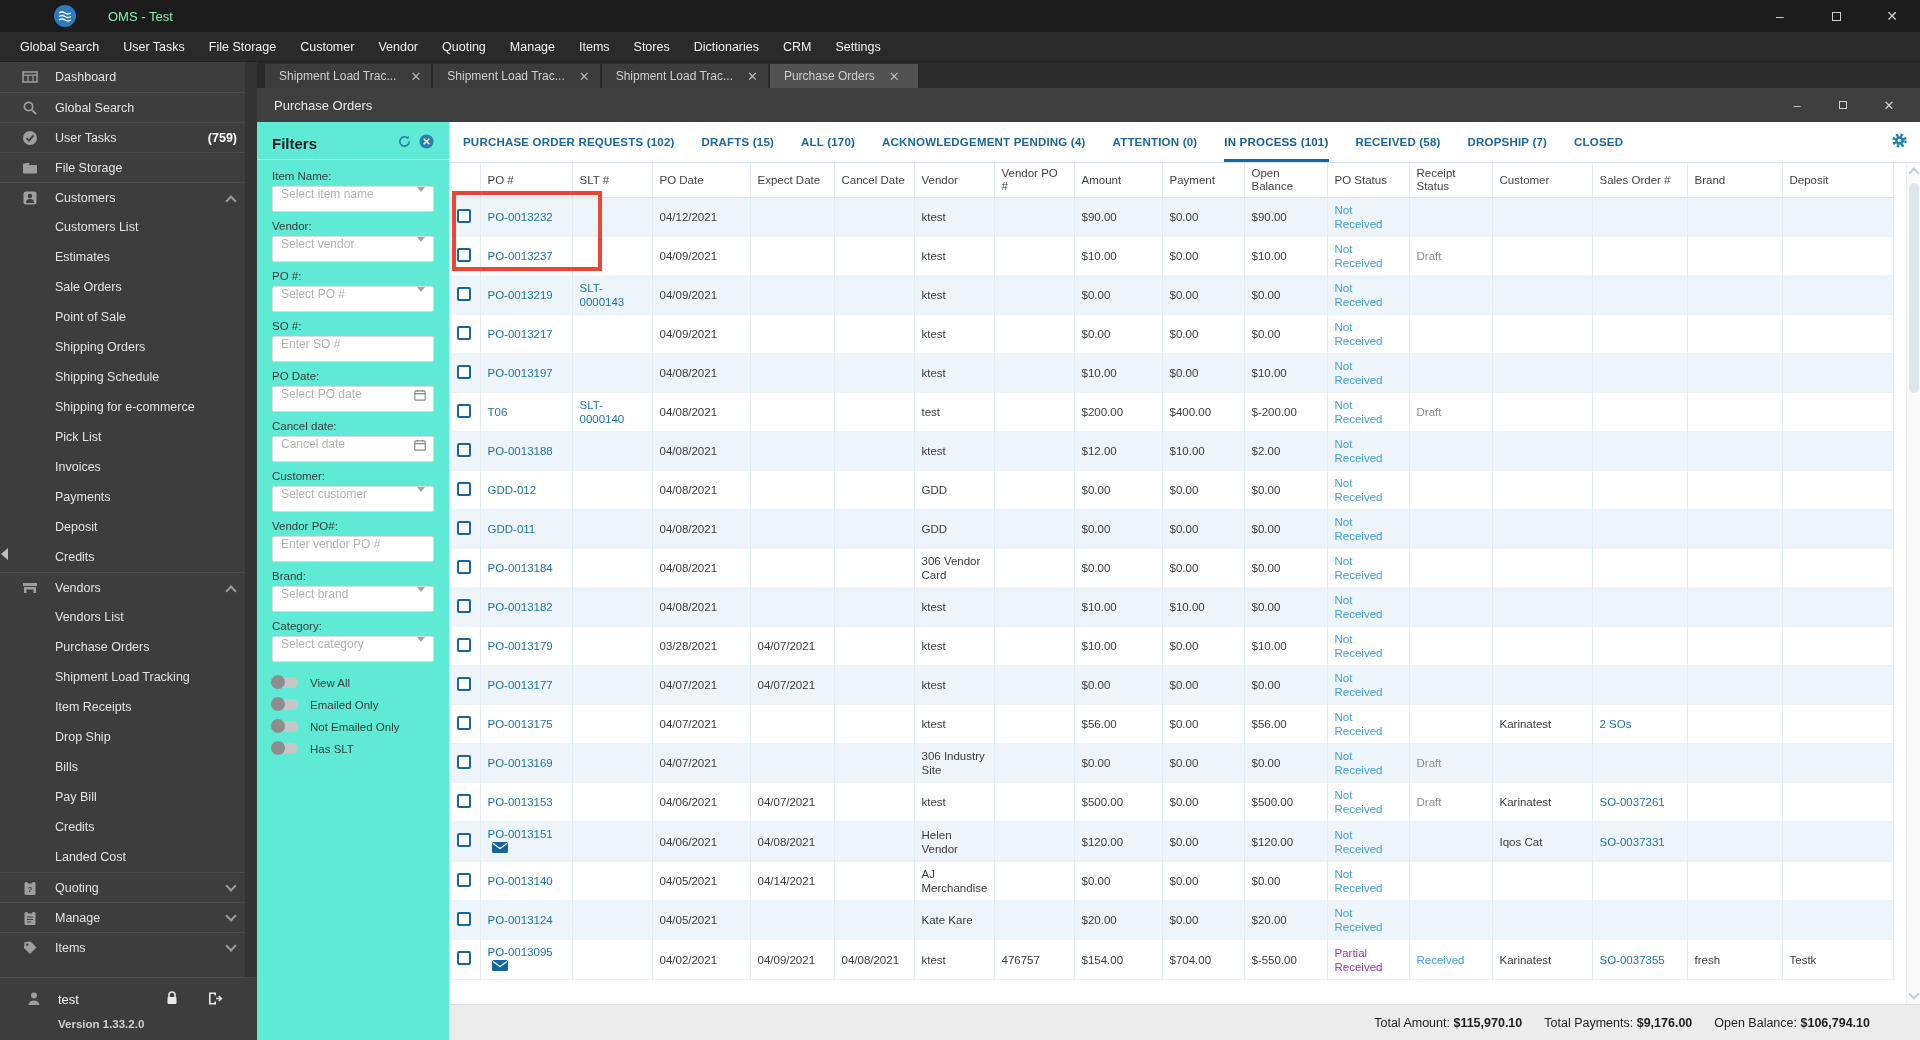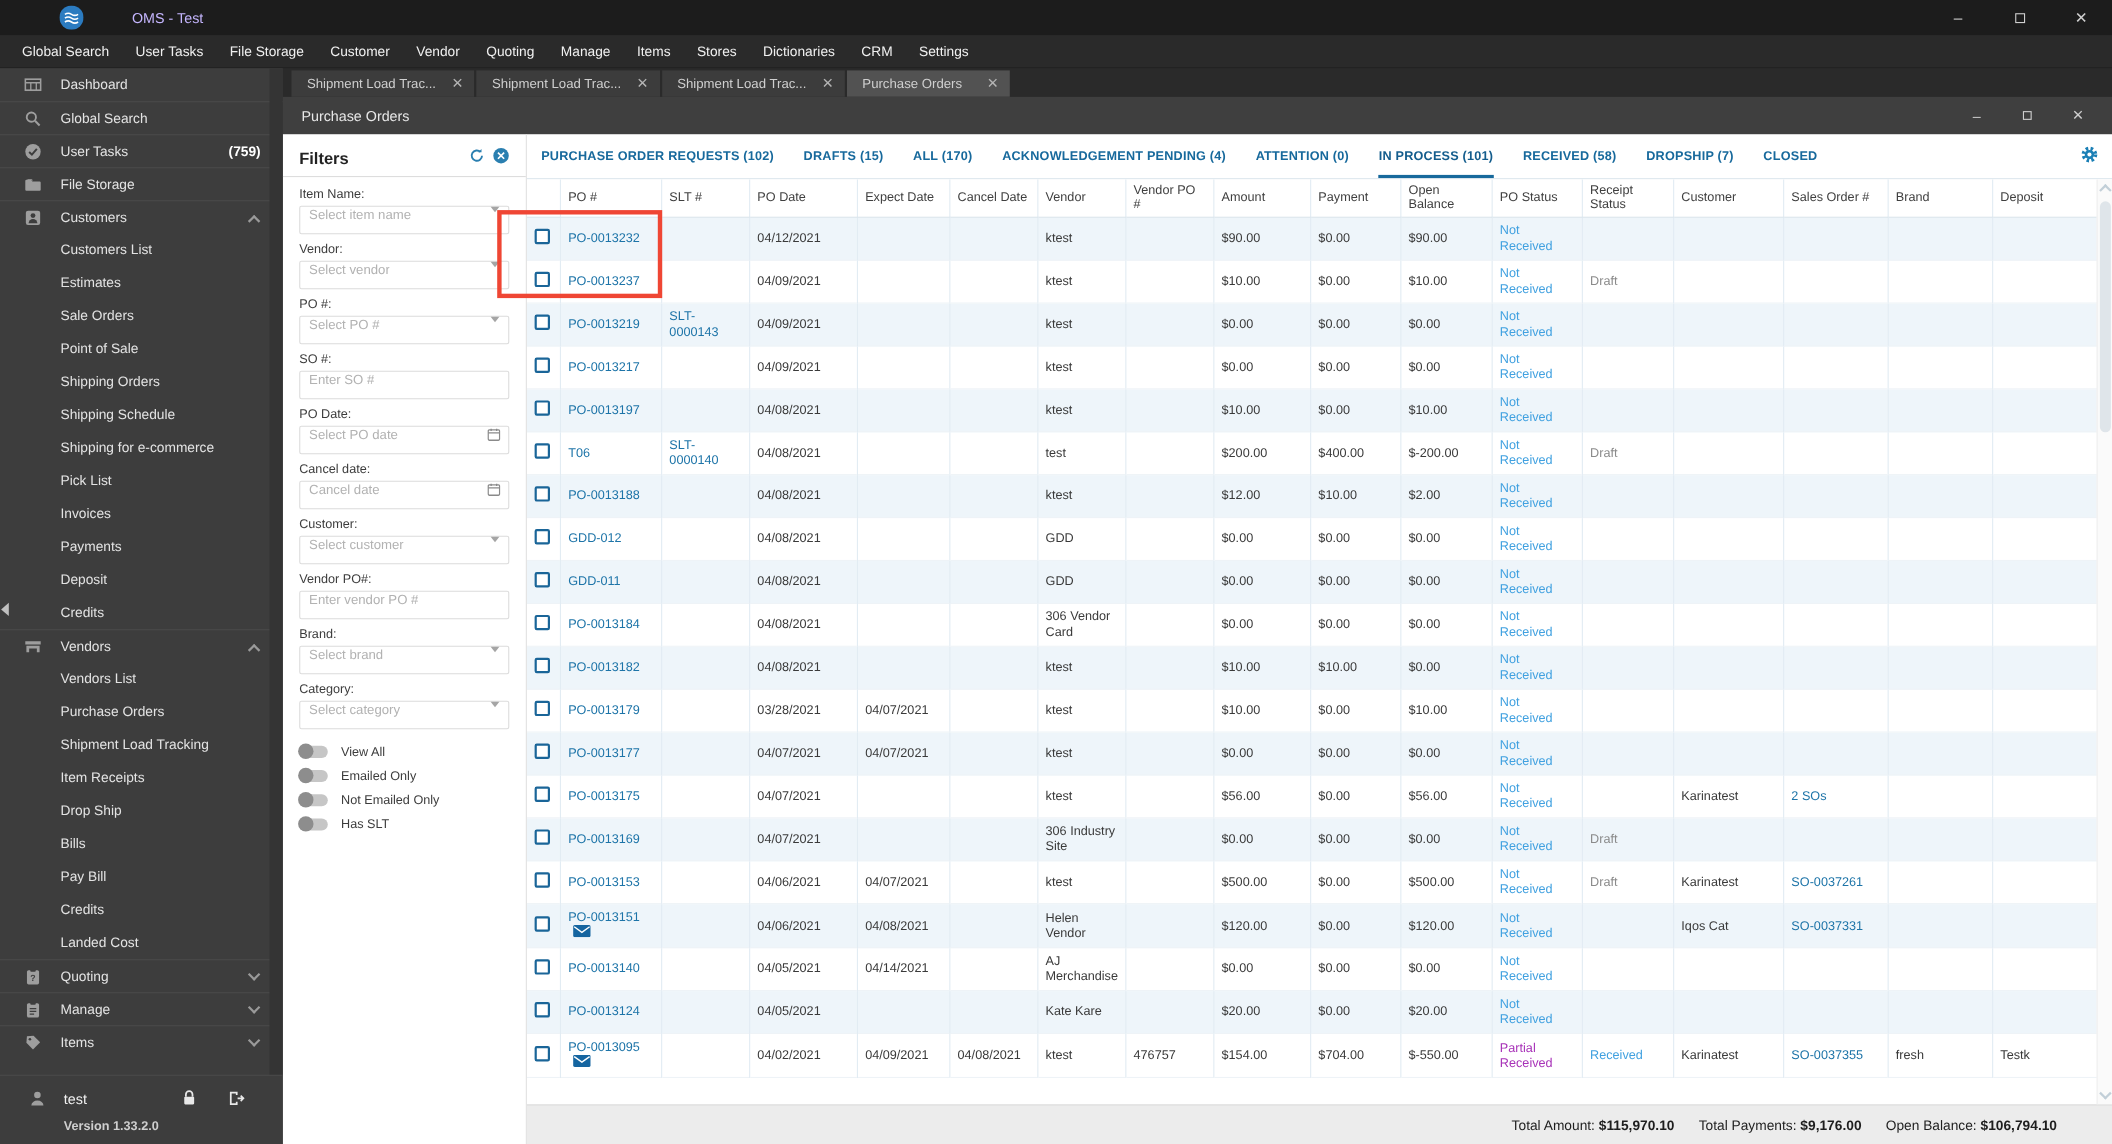--- a/index.html
+++ b/index.html
@@ -3,21 +3,21 @@
 <meta charset="utf-8">
 <style>
   *{box-sizing:border-box;margin:0;padding:0;}
   html,body{width:1920px;height:1040px;overflow:hidden;}
   body{font-family:"Liberation Sans","DejaVu Sans",sans-serif;background:#2a2a2a;position:relative;}
   .app{width:1920px;height:1040px;display:flex;flex-direction:column;position:relative;}
 
   
   .titlebar{height:32px;background:#1c1c1c;display:flex;align-items:center;flex:none;}
   .logo{width:22px;height:22px;border-radius:50%;margin-left:54px;flex:none;}
-  .title-text{color:#c4b5fd;font-size:13px;margin-left:44px;}
+  .title-text{color:#86efac;font-size:13px;margin-left:32px;}
   .win-controls{margin-left:auto;display:flex;align-items:center;height:100%;}
   .win-btn{width:56px;height:100%;display:flex;align-items:center;justify-content:center;color:#cfcfcf;font-size:14px;cursor:pointer;}
   .win-btn .restore-box{width:9px;height:9px;border:1px solid #cfcfcf;display:inline-block;}
 
   
   .menubar{height:30px;background:#2a2a2a;display:flex;align-items:center;padding-left:8px;flex:none;border-bottom:1px solid #222;}
   .menu-item{color:#f0f0f0;font-size:12.5px;padding:0 12px;height:100%;display:flex;align-items:center;cursor:pointer;}
 
   
   .body{flex:1;display:flex;min-height:0;}
@@ -40,33 +40,33 @@
   .user-row{display:flex;align-items:center;padding-left:26px;position:relative;height:26px;}
   .user-row .s-icon{width:16px;height:16px;margin-right:16px;}
   .user-name{color:#f2f2f2;font-size:13px;}
   .user-icons{position:absolute;right:18px;display:flex;gap:10px;}
   .version{color:#cfcfcf;font-size:11.5px;font-weight:bold;padding-left:58px;margin-top:6px;}
   .collapse-arrow{position:absolute;left:1px;top:548px;width:0;height:0;border-top:6px solid transparent;border-bottom:6px solid transparent;border-right:7px solid #c0c0c0;z-index:30;}
 
   
   .main{flex:1;display:flex;flex-direction:column;min-width:0;}
   .doctabs{height:26px;background:#2a2a2a;display:flex;align-items:flex-end;padding-left:8px;gap:2px;flex:none;}
-  .doctab{height:24px;background:#3c3c3c;display:flex;align-items:center;padding:0 10px 0 14px;font-size:12px;color:#cfcfcf;cursor:pointer;min-width:148px;justify-content:space-between;}
+  .doctab{height:24px;background:#3c3c3c;display:flex;align-items:center;padding:0 10px 0 14px;font-size:12px;color:#cfcfcf;cursor:pointer;min-width:148px;}
   .doctab.active{background:#525252;}
   .doctab .close-x{color:#b5b5b5;font-size:13px;margin-left:14px;}
   .panel-header{height:34px;background:#3f3f3f;display:flex;align-items:center;flex:none;}
   .panel-title{color:#e8e8e8;font-size:13px;margin-left:17px;}
   .panel-controls{margin-left:auto;display:flex;align-items:center;margin-right:12px;gap:8px;}
   .panel-btn{width:38px;height:24px;display:flex;align-items:center;justify-content:center;color:#cfcfcf;font-size:13px;cursor:pointer;}
   .panel-btn .restore-box{width:8px;height:8px;border:1px solid #cfcfcf;}
 
   .content{flex:1;display:flex;min-height:0;}
 
   
-  .filters{width:222px;background:#ffffff;flex:none;padding:12px 15px 0 15px;border-right:1px solid #e0e0e0;}
+  .filters{width:193px;background:#5eead4;flex:none;padding:12px 15px 0 15px;border-right:1px solid #e0e0e0;}
   .filters-head{display:flex;align-items:center;margin-bottom:6px;}
   .filters-title{font-size:15px;font-weight:bold;color:#222;}
   .filters-icons{margin-left:auto;display:flex;align-items:center;gap:7px;}
   .filters-divider{height:1px;background:#dddddd;margin:4px -15px 10px -15px;}
   .f-field{margin-bottom:8px;}
   .f-label{font-size:11.5px;color:#3c3c3c;margin-bottom:4px;}
   .f-input{height:26px;background:#fff;border:1px solid #dcdcdc;border-radius:2px;display:flex;align-items:flex-start;padding:0 8px;position:relative;cursor:pointer;}
   .f-ph{color:#b2b2b2;font-size:12px;white-space:nowrap;overflow:hidden;}
   .dd-arrow{position:absolute;right:8px;width:0;height:0;border-left:4px solid transparent;border-right:4px solid transparent;border-top:5px solid #a5a5a5;}
   .cal-icon{position:absolute;right:7px;}

